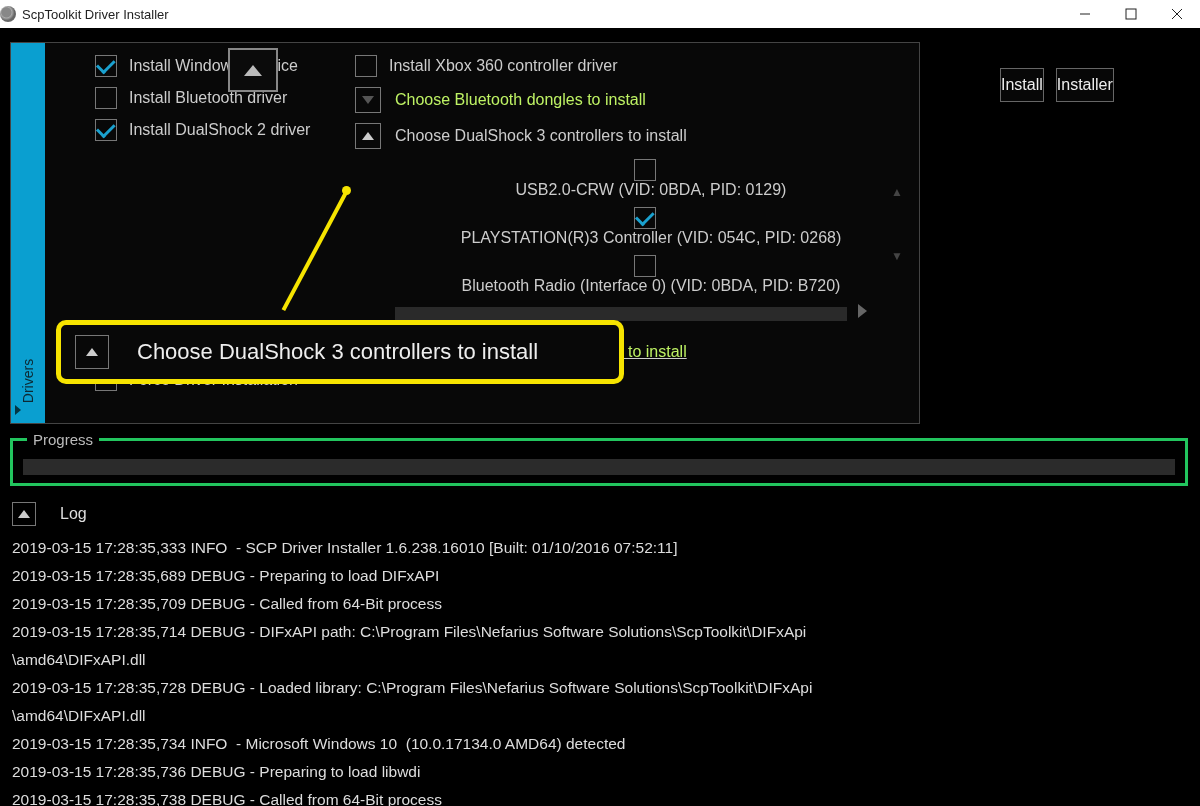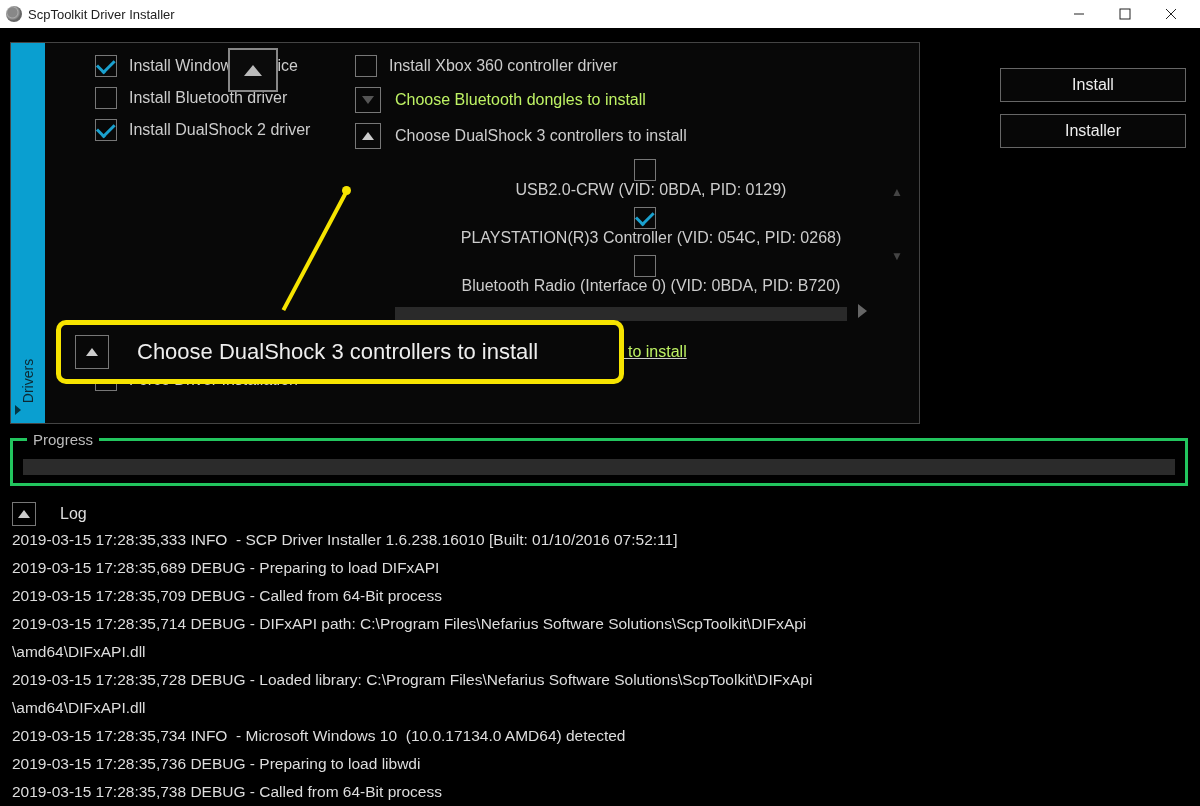--- a/index.html
+++ b/index.html
@@ -12,21 +12,21 @@
       overflow: hidden;
       position: relative;
     }
     
     .titlebar {
       height: 28px;
       background: #fff;
       color: #222;
       display: flex;
       align-items: center;
-      padding: 0 6px;
+      padding: 0 0;
       font-size: 13px;
     }
     .titlebar .appicon {
       width: 16px; height: 16px; margin-right: 6px;
       background: radial-gradient(circle at 40% 40%, #888 35%, #aaa 40%, #666 60%);
       border-radius: 50%;
     }
     .titlebar .title { flex: 0 0 auto; }
     .winctrls { margin-left: auto; display: flex; }
     .winctrl {
@@ -87,37 +87,37 @@
     .dropbtn .arr-up { width:0;height:0;border-left:6px solid transparent;border-right:6px solid transparent;border-bottom:8px solid #ccc;}
     .dropbtn .arr-down { width:0;height:0;border-left:6px solid transparent;border-right:6px solid transparent;border-top:8px solid #ccc;}
     .dropbtn.dim .arr-down { border-top-color:#555;}
     .sub { margin-left: 40px; }
     .devrow { display:flex;align-items:center;margin-bottom:8px;font-size:16px;flex-direction:column;}
     .scroll-hint { position:absolute; right: 4px; top: 130px; display:flex; flex-direction:column; gap:50px; color:#444;}
     .scroll-hint .sarr { font-size: 12px;}
     .hscroll { position:absolute; left:40px; right:60px; top: 252px; height:14px; background:#2a2a2a;}
     .hscroll-arr { position:absolute; top:249px; right:40px; width:0;height:0;border-top:7px solid transparent;border-bottom:7px solid transparent;border-left:9px solid #666;}
     
-    .actionbtns { position:absolute; right: 14px; top: 40px; width: 186px; display:flex; flex-direction:column; gap:12px;}
+    .actionbtns { position:absolute; right: 14px; top: 40px; width: 186px; display:flex; flex-direction:row; gap:12px;}
     .actbtn {
       height: 34px; border:1px solid #666; background:#070707; color:#eee;
       display:flex;align-items:center;justify-content:center; font-size:16px;
     }
     
     .progress-box {
       position:absolute; left:10px; top: 410px; right: 12px; height: 48px;
       border:3px solid #22c55e; 
     }
     .progress-lbl {
       position:absolute; left: 14px; top:-10px; background:#000; padding:0 6px; font-size:15px; color:#bbb;
     }
     .progress-bar { position:absolute; left:10px; right:10px; top:18px; height:16px; background:#2b2b2b;}
     
     .log-area { position:absolute; left:12px; right:6px; top: 474px; bottom:0; }
-    .log-head { display:flex; align-items:center; gap:10px; }
+    .log-head { display:flex; align-items:center; gap:10px; margin-bottom:8px;}
     .log-head .dropbtn { width:24px;height:24px;}
     .log-head .loglbl { font-size:16px; color:#ddd;}
     .log-lines { font-family: Liberation Sans, sans-serif; font-size: 15.5px; line-height: 28px; color:#ddd; white-space:pre; overflow:hidden;}
     
     .top-collapse { position:absolute; left:228px; top:20px; width:50px;height:44px; border:2px solid #888; background:#0b0b0b; display:flex;align-items:center;justify-content:center; z-index:5;}
     .top-collapse .tarr {width:0;height:0;border-left:9px solid transparent;border-right:9px solid transparent;border-bottom:11px solid #bbb;}
     
     .callout-box {
       position:absolute; left:56px; top:292px; width:568px; height: 64px;
       border: 5px solid #f6e400; border-radius: 10px; background:#080808;

